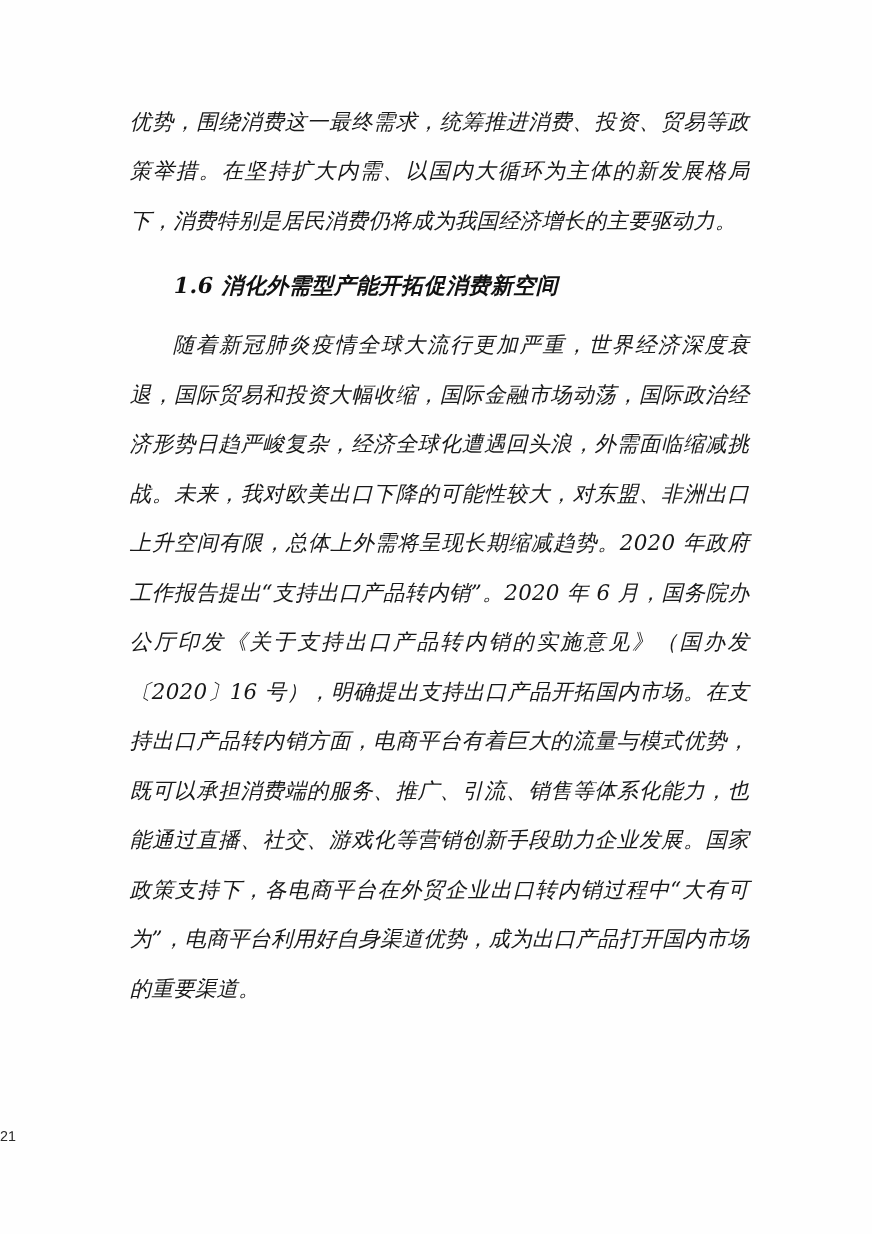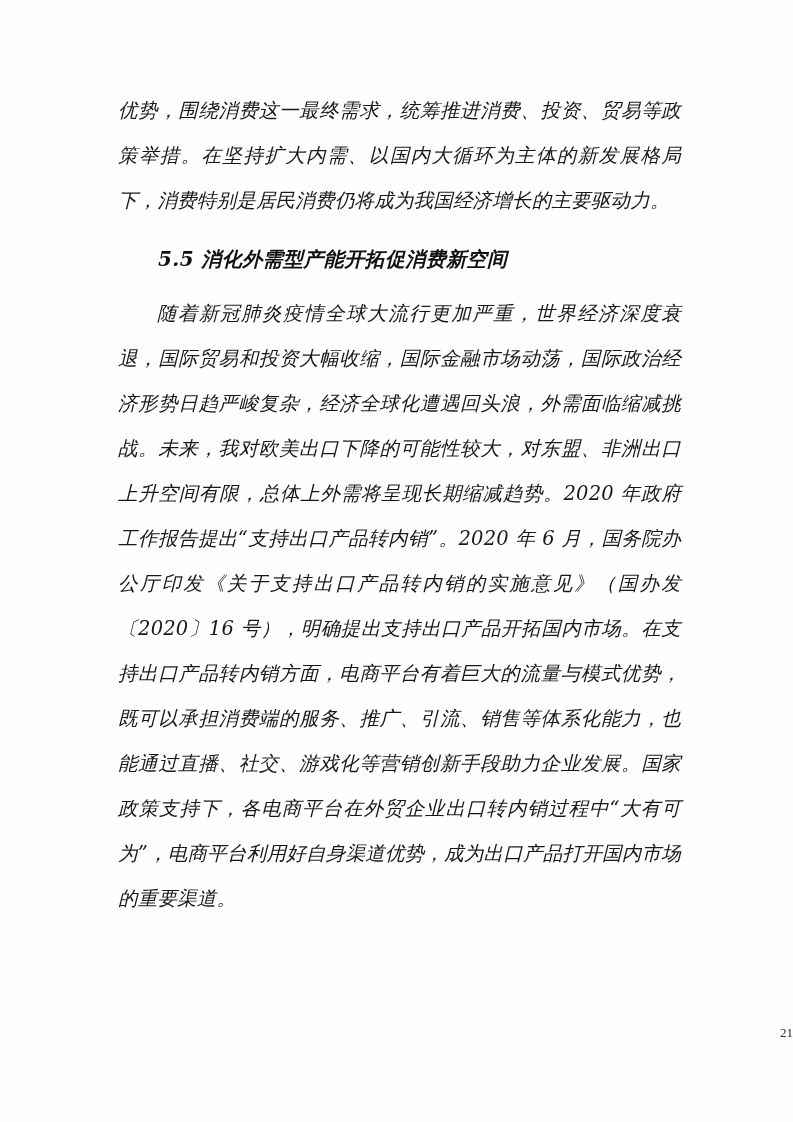--- a/index.html
+++ b/index.html
@@ -53,38 +53,38 @@
     text-indent: 2em;
     letter-spacing: 0.4px;
   }
   .gap-after-para { height: 14px; }
   .gap-after-heading { height: 10px; }
   .page-number {
     position: absolute;
     left: 0;
     top: 1025px;
     width: 793px;
-    text-align: right;
+    text-align: left;
     font-size: 13px;
     color: #2a2a2a;
-    font-family: Liberation Serif, serif;
+    font-family: Liberation Sans, sans-serif;
   }
 </style>
 </head>
 <body>
 
 <div class="page">
 
   <div class="content">
 
     <p class="para">优势，围绕消费这一最终需求，统筹推进消费、投资、贸易等政策举措。在坚持扩大内需、以国内大循环为主体的新发展格局下，消费特别是居民消费仍将成为我国经济增长的主要驱动力。</p>
 
     <div class="gap-after-para"></div>
 
-    <h2 class="heading">5.5  消化外需型产能开拓促消费新空间</h2>
+    <h2 class="heading">1.6  消化外需型产能开拓促消费新空间</h2>
 
     <div class="gap-after-heading"></div>
 
     <p class="para indent">随着新冠肺炎疫情全球大流行更加严重，世界经济深度衰退，国际贸易和投资大幅收缩，国际金融市场动荡，国际政治经济形势日趋严峻复杂，经济全球化遭遇回头浪，外需面临缩减挑战。未来，我对欧美出口下降的可能性较大，对东盟、非洲出口上升空间有限，总体上外需将呈现长期缩减趋势。2020 年政府工作报告提出“支持出口产品转内销”。2020 年 6 月，国务院办公厅印发《关于支持出口产品转内销的实施意见》（国办发〔2020〕16 号），明确提出支持出口产品开拓国内市场。在支持出口产品转内销方面，电商平台有着巨大的流量与模式优势，既可以承担消费端的服务、推广、引流、销售等体系化能力，也能通过直播、社交、游戏化等营销创新手段助力企业发展。国家政策支持下，各电商平台在外贸企业出口转内销过程中“大有可为”，电商平台利用好自身渠道优势，成为出口产品打开国内市场的重要渠道。</p>
 
   </div>
 
   <div class="page-number">21</div>
 
 </div>

